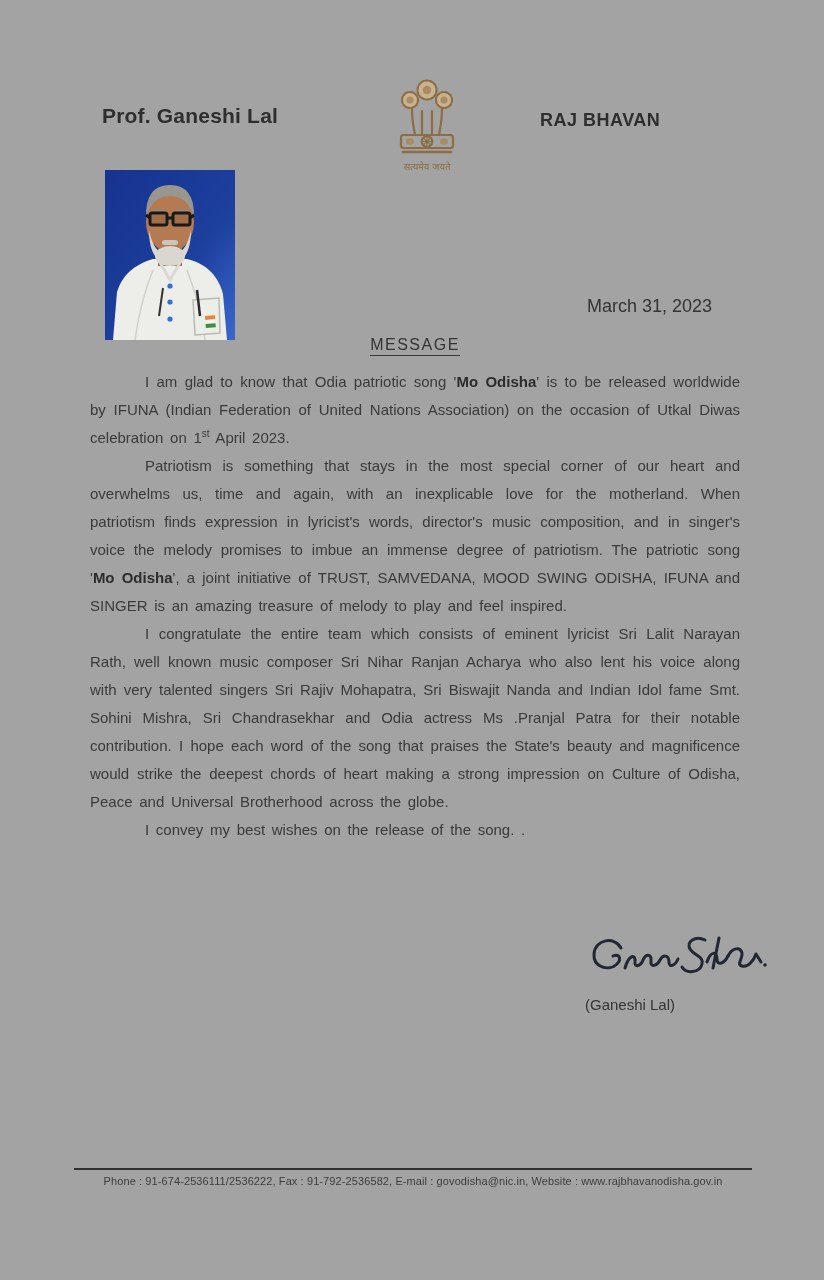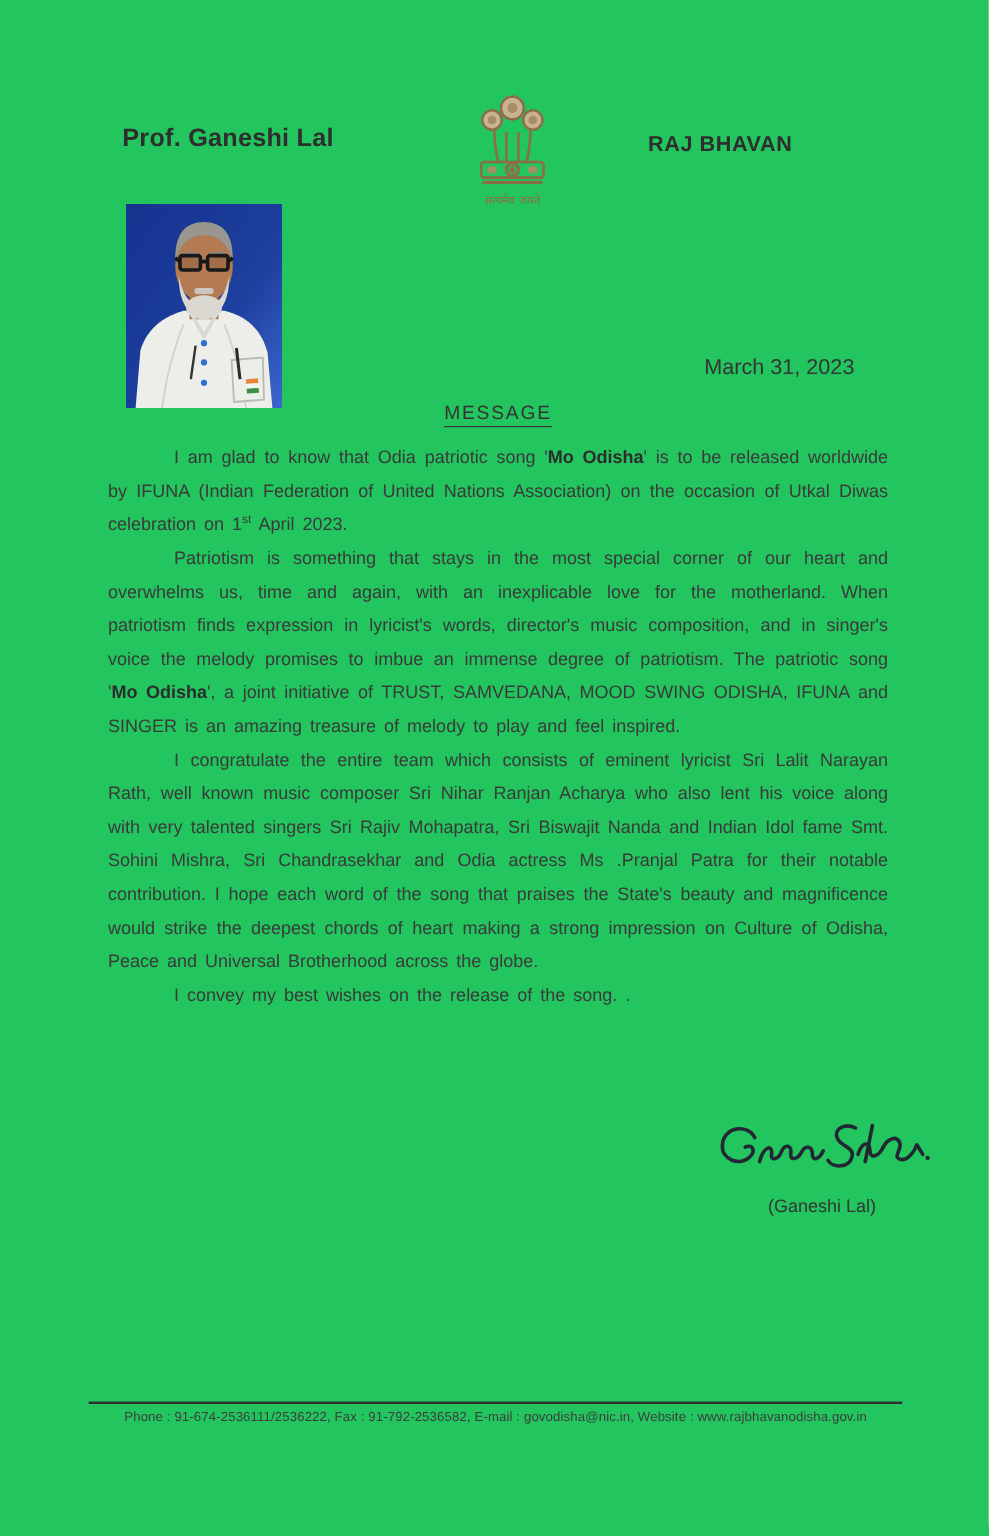--- a/index.html
+++ b/index.html
@@ -1,20 +1,20 @@
 <!DOCTYPE html>
 <html><head>
 <meta charset="utf-8">
 <style>
   html,body{margin:0;padding:0;background:#e8e8e8;}
   .page{
     position:relative;
     width:824px;height:1280px;
     margin:0 auto;
-    background:#22c55e;
+    background:#a3a3a3;
     font-family:"Liberation Sans", sans-serif;
     color:#3c3c3c;
     overflow:hidden;
   }
   
   .hdr-left{
     position:absolute;left:60px;top:104px;width:260px;
     text-align:center;color:#2e2e2e;
   }
   .gov-name{font-size:21px;font-weight:bold;letter-spacing:.2px;}
@@ -47,21 +47,21 @@
   .body-text{
     position:absolute;top:368px;left:90px;width:650px;
     font-size:15px;line-height:28px;text-align:justify;
     color:#3a3a3a;word-spacing:2.5px;
   }
   .body-text p{margin:0;text-indent:55px;}
   .body-text b{color:#2c2c2c;}
   .body-text sup{font-size:10px;line-height:0;}
   
   .sig-block{
-    position:absolute;top:928px;left:585px;width:200px;text-align:center;
+    position:absolute;top:928px;left:585px;width:200px;text-align:left;
   }
   .sig-name{font-size:15px;color:#343434;margin-top:2px;}
   
   .footer{
     position:absolute;top:1168px;left:74px;width:678px;
     border-top:2.5px solid #2f2f2f;
     padding-top:5px;
     font-size:11px;color:#3d3d3d;text-align:center;letter-spacing:.1px;
   }
 </style>

